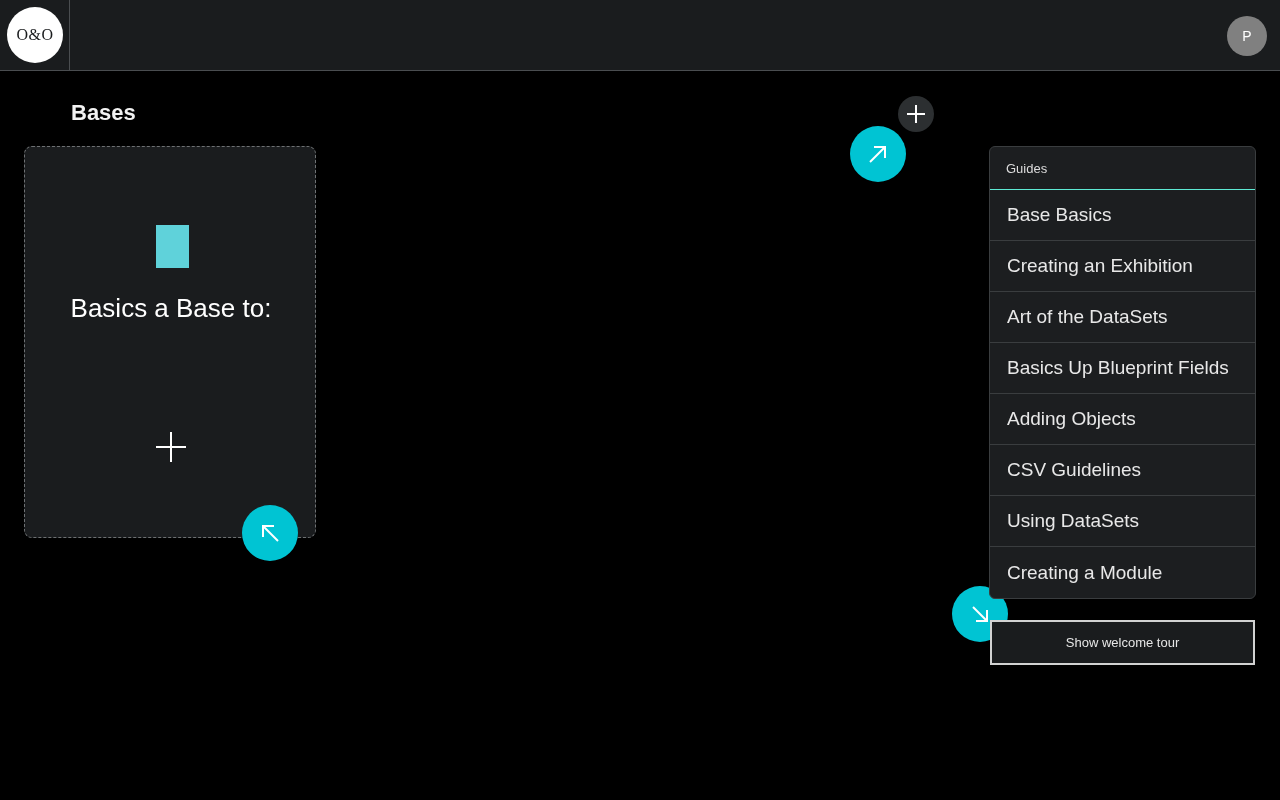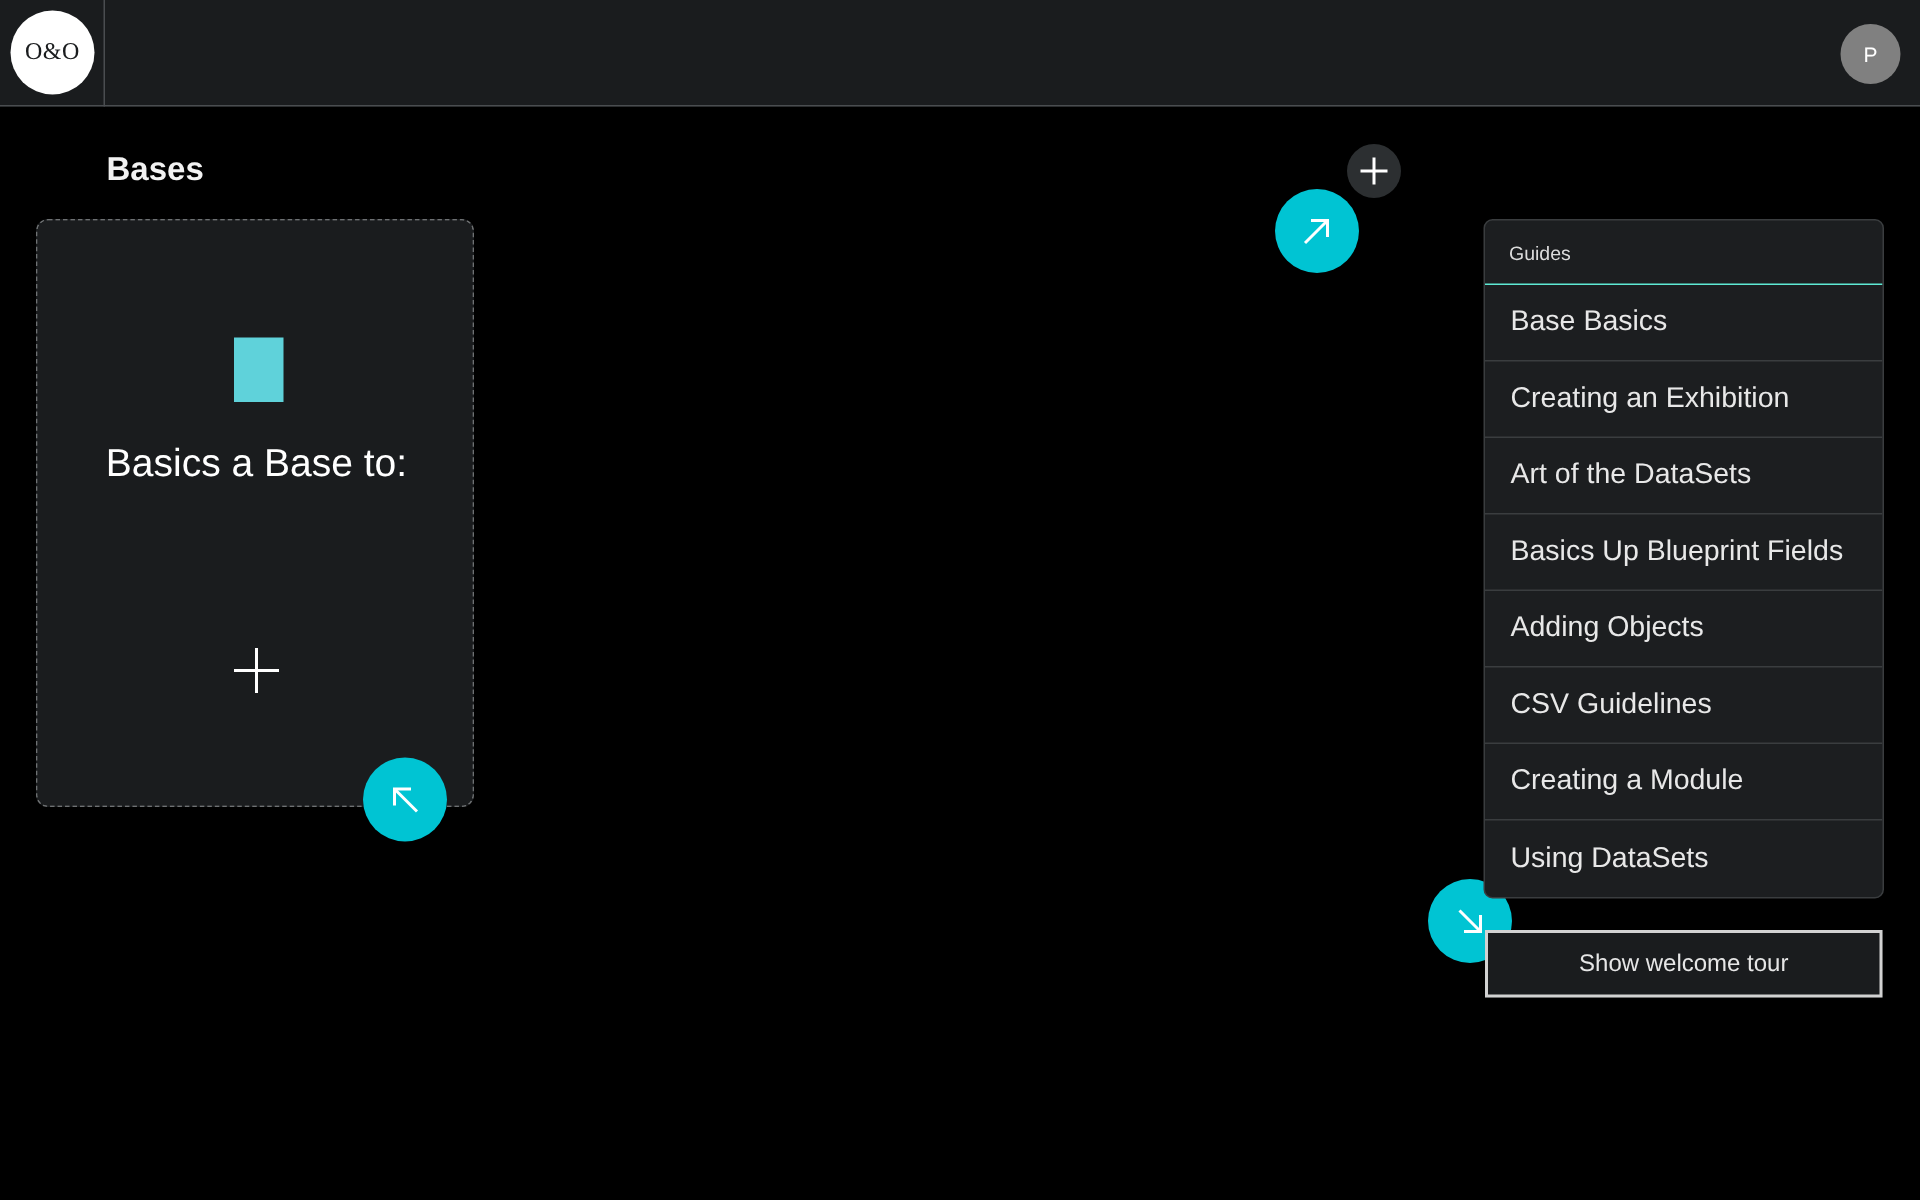--- a/index.html
+++ b/index.html
@@ -182,21 +182,21 @@
   .guide-item:last-child { border-bottom: none; }
 
   
   .tour-btn {
     position: absolute;
     left: 990px; top: 620px;
     width: 265px; height: 45px;
     border: 2px solid #d2d2d2;
     background: #1a1c1e;
     color: #e6e6e6;
-    font-size: 16px;
+    font-size: 13px;
     font-family: "Liberation Sans", sans-serif;
     display: flex;
     align-items: center;
     justify-content: center;
   }
 </style>
 </head>
 <body>
 
 <div id="app">
@@ -244,19 +244,19 @@
   </div>
 
   <div class="guides-panel">
     <div class="guides-header">Guides</div>
     <div class="guide-item">Base Basics</div>
     <div class="guide-item">Creating an Exhibition</div>
     <div class="guide-item">Art of the DataSets</div>
     <div class="guide-item">Basics Up Blueprint Fields</div>
     <div class="guide-item">Adding Objects</div>
     <div class="guide-item">CSV Guidelines</div>
+    <div class="guide-item">Using DataSets</div>
     <div class="guide-item">Creating a Module</div>
-    <div class="guide-item">Using DataSets</div>
   </div>
 
   <button class="tour-btn">Show welcome tour</button>
 
 </div>
 
 </body></html>

